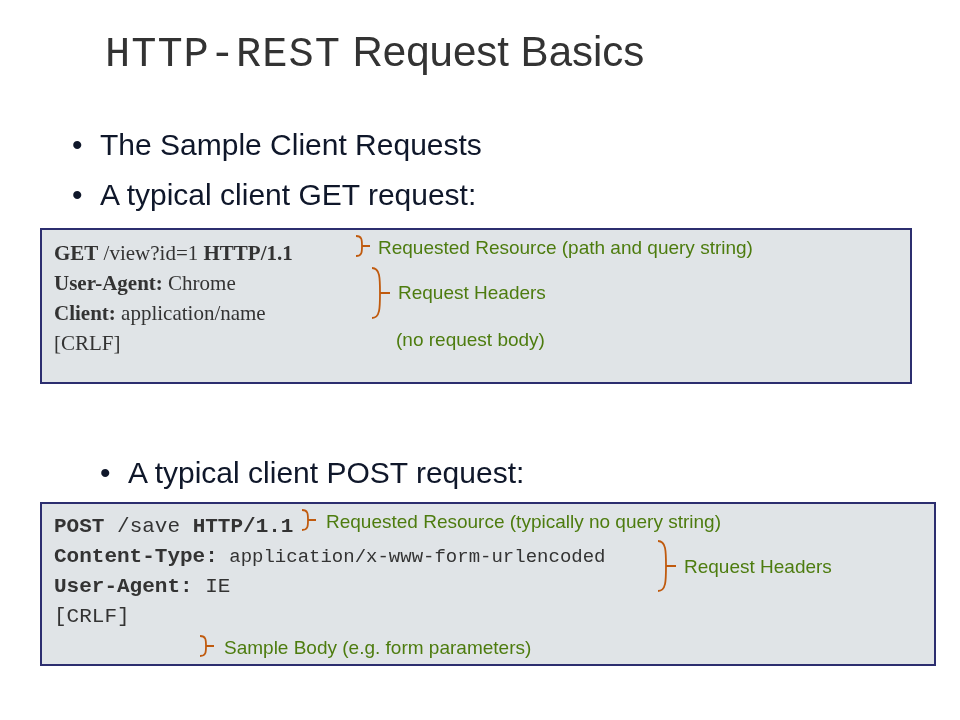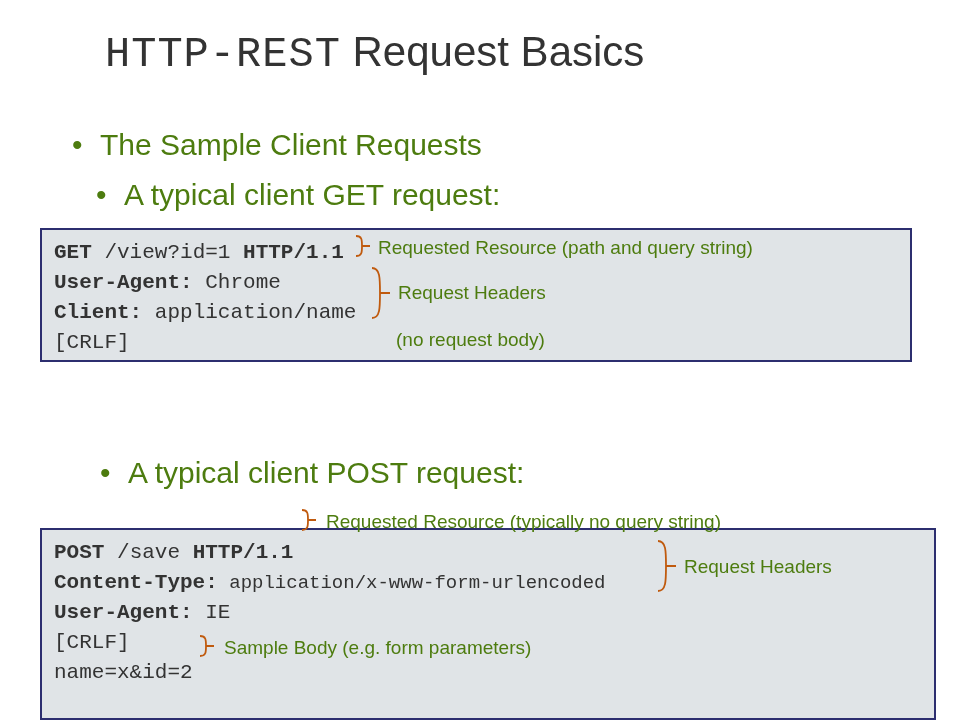--- a/index.html
+++ b/index.html
@@ -26,32 +26,32 @@
     font-family: Arial, Helvetica, sans-serif;
     color: #333;
   }
   .title .mono {
     font-family: "Courier New", monospace;
     letter-spacing: 1px;
   }
   .bullet {
     position: absolute;
     font-size: 30px;
-    color: #4d7c0f;
+    color: #0f172a;
     text-align: center;
   }
   .bullet::before {
     content: "•";
     display: inline-block;
     width: 28px;
     text-align: left;
     margin-left: -28px;
   }
   .b1 { left: 100px; top: 128px; }
-  .b2 { left: 100px; top: 178px; margin-left: 24px; }
+  .b2 { left: 100px; top: 178px; }
   .b3 { left: 128px; top: 448px; margin-top: 8px; }
 
   .codebox {
     position: absolute;
     background: #e0e4e7;
     border: 2px solid #2c2e6f;
     box-sizing: border-box;
     font-family: "Courier New", monospace;
     color: #333;
     padding: 8px 12px 8px 12px;
@@ -61,27 +61,28 @@
     line-height: 30px;
     white-space: nowrap;
   }
   .codebox .b { font-weight: bold; }
   .codebox .sm { font-size: 19px; }
 
   .cb1 {
     left: 40px;
     top: 228px;
     width: 872px;
-    height: 134px;
+    height: 156px;
+    font-family: Liberation Serif, serif;
   }
   .cb2 {
     left: 40px;
-    top: 528px;
+    top: 502px;
     width: 896px;
-    height: 192px;
+    height: 164px;
     font-family: Liberation Mono, monospace;
   }
 
   .ann {
     position: absolute;
     font-family: Arial, Helvetica, sans-serif;
     font-size: 19px;
     color: #4d7c0f;
     white-space: nowrap;
   }
@@ -137,23 +138,20 @@
     </div>
     <div class="line">
       <span class="b">Content-Type:</span><span class="sm"> application/x-www-form-urlencoded</span>
     </div>
     <div class="line">
       <span class="b">User-Agent:</span><span> IE</span>
     </div>
     <div class="line">
       <span>[CRLF]</span>
     </div>
-    <div class="line">
-      <span>name=x&amp;id=2</span>
-    </div>
   </div>
 
   <svg class="bracket" style="left:302px; top:510px; width:20px; height:20px;">
     <path d="M0 0 C6 0 6 4 6 10 C6 16 6 20 0 20 M6 10 L14 10"></path>
   </svg>
   <div class="ann" style="left:326px; top:511px;">Requested Resource (typically no query string)</div>
 
   <svg class="bracket" style="left:658px; top:541px; width:22px; height:50px;">
     <path d="M0 0 C8 0 8 10 8 25 C8 40 8 50 0 50 M8 25 L18 25"></path>
   </svg>

